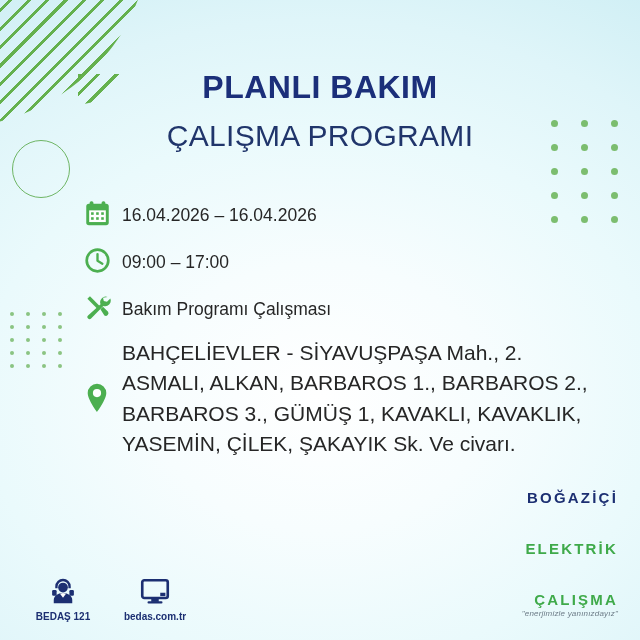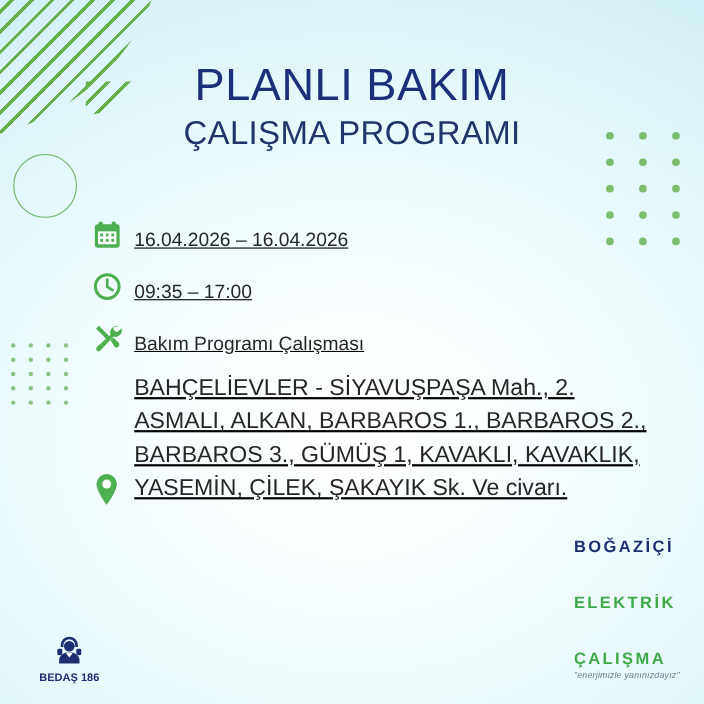--- a/index.html
+++ b/index.html
@@ -93,26 +93,26 @@
 
   
   #header {
     position: absolute;
     top: 56px;
     left: 0;
     width: 640px;
     text-align: center;
   }
   #title-main {
-    font-size: 41px;
-    font-weight: 400;
+    font-size: 32px;
+    font-weight: 700;
     letter-spacing: 0.5px;
     color: #1b2f7a;
     line-height: 1.04;
-    margin: 0;
+    margin: 15px;
     white-space: nowrap;
   }
   #title-sub {
     font-size: 30px;
     font-weight: 400;
     letter-spacing: 0.3px;
     color: #20356b;
     line-height: 1.1;
     margin: 6px 0 0 0;
     white-space: nowrap;
@@ -120,23 +120,22 @@
 
   
   #info {
     position: absolute;
     top: 196px;
     left: 84px;
     width: 520px;
   }
   .row {
     display: flex;
-    align-items: flex-end;
+    align-items: center;
     margin-bottom: 13px;
-    text-decoration: underline;
   }
   .row .ic {
     flex: 0 0 38px;
     width: 38px;
     height: 34px;
     display: flex;
     align-items: center;
     justify-content: flex-start;
   }
   .row .txt {
@@ -183,21 +182,21 @@
     font-size: 10px;
     font-weight: 700;
     color: #1c2f72;
     white-space: nowrap;
   }
 
   #brand {
     position: absolute;
     right: 22px;
     bottom: 8px;
-    text-align: left;
+    text-align: right;
     line-height: 1;
   }
   .brand-line {
     font-size: 15px;
     font-weight: 800;
     letter-spacing: 2.2px;
     margin-bottom: 3px;
     white-space: nowrap;
   }
   #brand-l1 { color: #1c2f72; }
@@ -288,21 +287,21 @@
       <span class="txt">16.04.2026 – 16.04.2026</span>
     </div>
 
     <div class="row" id="row-time">
       <span class="ic">
         <svg width="27" height="27" viewBox="0 0 24 24" aria-hidden="true">
           <circle cx="12" cy="12" r="9.6" fill="none" stroke="#4caf50" stroke-width="2.4"></circle>
           <path d="M12 6.3 V12.3 L16.3 14.8" fill="none" stroke="#4caf50" stroke-width="2.1" stroke-linecap="round" stroke-linejoin="round"></path>
         </svg>
       </span>
-      <span class="txt">09:35 – 17:00</span>
+      <span class="txt">09:00 – 17:00</span>
     </div>
 
     <div class="row" id="row-work">
       <span class="ic">
         <svg width="27" height="27" viewBox="0 0 24 24" aria-hidden="true">
           <g fill="#4caf50">
             <path d="M3.0 4.3 L5.3 2.0 L15.2 11.9 L12.9 14.2 Z"></path>
             <path d="M14.6 13.6 L16.9 11.3 L21.4 15.8 a2.4 2.4 0 0 1 -3.3 3.3 Z"></path>
             <path d="M20.9 2.6 a5 5 0 0 0 -6.2 6.6 L3.6 19.1 a1.9 1.9 0 0 0 2.7 2.7 L17.2 10.6 a5 5 0 0 0 6.2 -6.6 L20.4 6.9 L17.6 6.2 L16.9 3.4 Z"></path>
           </g>
@@ -333,23 +332,34 @@
             <g fill="#1c2f72">
               <path d="M12 2.2 a6.2 6.2 0 0 0 -6.2 6.2 v1.4 h1.9 V8.4 a4.3 4.3 0 0 1 8.6 0 v1.4 h1.9 V8.4 A6.2 6.2 0 0 0 12 2.2 Z"></path>
               <circle cx="12" cy="9.2" r="3.9"></circle>
               <path d="M4.3 11.1 h1.6 a1 1 0 0 1 1 1 v2.6 a1 1 0 0 1 -1 1 H4.3 a1 1 0 0 1 -1 -1 v-2.6 a1 1 0 0 1 1 -1 Z"></path>
               <path d="M18.1 11.1 h1.6 a1 1 0 0 1 1 1 v2.6 a1 1 0 0 1 -1 1 h-1.6 a1 1 0 0 1 -1 -1 v-2.6 a1 1 0 0 1 1 -1 Z"></path>
               <path d="M12 13.6 c-4.1 0 -7.4 2.5 -7.4 5.6 v2.6 h14.8 v-2.6 c0 -3.1 -3.3 -5.6 -7.4 -5.6 Z"></path>
             </g>
             <path d="M9.6 14.2 L12 17.4 L14.4 14.2 L12 13.5 Z" fill="#ffffff"></path>
           </svg>
         </span>
-        <div class="clabel">BEDAŞ 186</div>
+        <div class="clabel">BEDAŞ 121</div>
       </div>
 
+      <div class="contact">
+        <span class="cic">
+          <svg width="30" height="30" viewBox="0 0 24 24" aria-hidden="true">
+            <rect x="1.8" y="3.4" width="20.4" height="14.2" rx="1.6" fill="none" stroke="#1c2f72" stroke-width="2.1"></rect>
+            <rect x="9" y="18.1" width="6" height="2.6" fill="#1c2f72"></rect>
+            <rect x="6" y="20.2" width="12" height="1.8" rx=".9" fill="#1c2f72"></rect>
+            <rect x="16.2" y="13.4" width="4.1" height="2.7" fill="#1c2f72"></rect>
+          </svg>
+        </span>
+        <div class="clabel">bedas.com.tr</div>
+      </div>
 
 
     </div>
 
     <div id="brand">
       <div class="brand-line" id="brand-l1">BOĞAZİÇİ</div>
       <div class="brand-line" id="brand-l2">ELEKTRİK</div>
       <div class="brand-line" id="brand-l3">ÇALIŞMA</div>
       <div id="brand-tag">"enerjimizle yanınızdayız"</div>
     </div>

